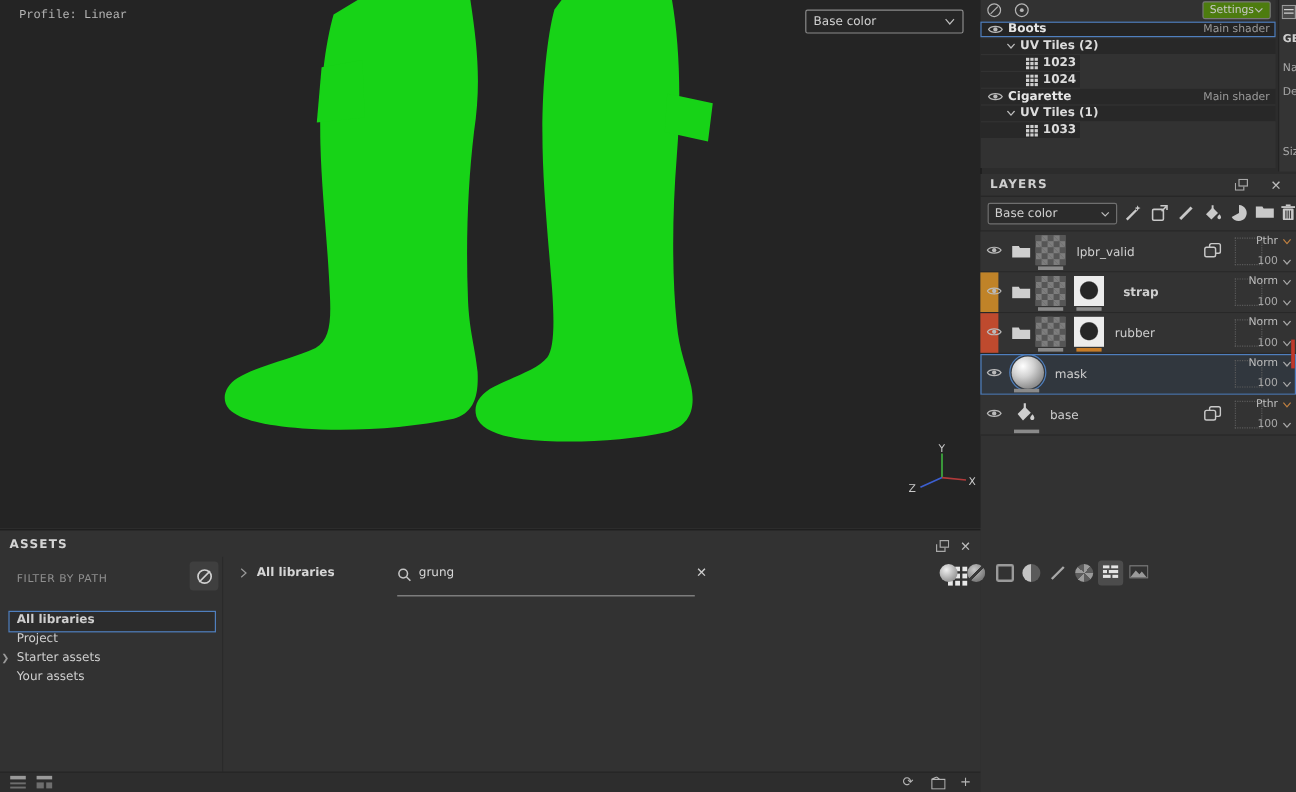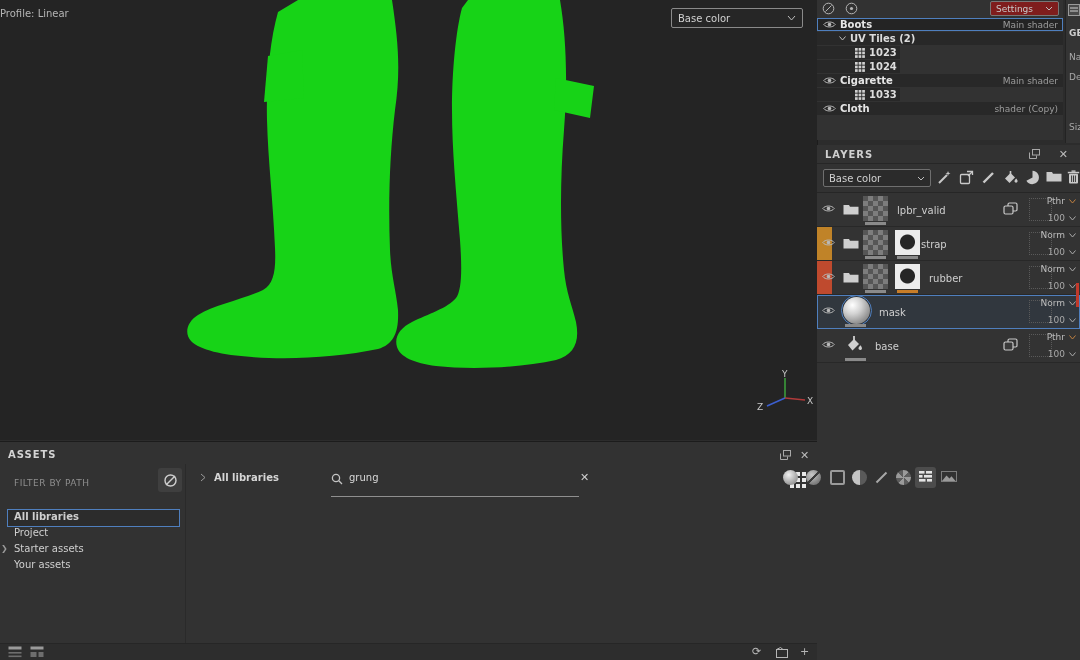--- a/index.html
+++ b/index.html
@@ -1,33 +1,33 @@
 <!DOCTYPE html>
 <html><head>
 <meta charset="utf-8">
 <style>
   html,body{margin:0;padding:0;background:#222;}
   .app{position:relative;width:1080px;height:660px;background:#2c2c2c;overflow:hidden;
        font-family:"DejaVu Sans","Liberation Sans",sans-serif;font-size:10px;color:#c4c4c4;
        -webkit-font-smoothing:antialiased;}
   
   .viewport{position:absolute;left:0;top:0;width:817px;height:440px;background:#242424;border-right:1px solid #1c1c1c;}
-  .profile{position:absolute;left:0;top:8px;color:#b5b5b5;font-size:10px;}
+  .profile{position:absolute;left:16px;top:8px;color:#b5b5b5;font-size:10px;font-family:Liberation Mono, monospace;}
   .chan-select{position:absolute;right:14px;top:8px;width:118px;height:18px;background:#262626;
       border:1px solid #8a8a8a;border-radius:2px;display:flex;align-items:center;justify-content:space-between;
       padding:0 6px;color:#d0d0d0;}
   .boots-svg{position:absolute;left:0;top:0;}
   .gizmo{position:absolute;right:4px;bottom:28px;}
   .gizmo text{fill:#c8c8c8;font-size:9px;font-family:"DejaVu Sans",sans-serif;}
   
   .ts-panel{position:absolute;left:817px;top:0;width:246px;height:140px;background:#323232;}
   .ts-top{position:relative;height:17px;}
   .ts-top .icbtn{position:absolute;top:2px;width:14px;height:13px;}
   .settings-btn{position:absolute;right:4px;top:1px;height:13px;border:1px solid #777;border-radius:2px;
-      display:flex;align-items:center;gap:12px;padding:0 5px;color:#c9c9c9;font-size:9px;background:#7f1d1d;}
+      display:flex;align-items:center;gap:0;padding:0 5px;color:#c9c9c9;font-size:9px;background:#4d7c0f;}
   .ts-list{position:absolute;left:0;right:0;top:18px;}
   .ts-row{position:relative;height:13px;margin-bottom:1px;background:#282828;display:flex;align-items:center;}
   .ts-row.set{font-weight:bold;color:#e6e6e6;}
   .ts-row.sel{outline:1px solid #4f7fbe;outline-offset:-1px;background:#242424;}
   .ts-row .shader{position:absolute;right:5px;font-weight:normal;color:#9c9c9c;font-size:9px;}
   .ts-row .lbl{margin-left:4px;font-size:10px;}
   .ts-row.set .eye{margin-left:6px;}
   .ts-row.group{padding-left:22px;font-weight:bold;color:#dcdcdc;}
   .ts-row.tile{padding-left:38px;font-weight:bold;color:#dcdcdc;}
   
@@ -226,48 +226,46 @@
         <div class="ts-row set">
           <span class="eye">
             <svg width="13" height="9" viewBox="0 0 13 9">
               <path d="M.8 4.5C3 1.2 10 1.2 12.2 4.5 10 7.8 3 7.8 .8 4.5Z" fill="none" stroke="#b9b9b9"></path>
               <circle cx="6.5" cy="4.5" r="1.8" fill="#b9b9b9"></circle>
             </svg>
           </span>
           <span class="lbl">Cigarette</span>
           <span class="shader">Main shader</span>
         </div>
+        <div class="ts-row group">
+          <span>
+            <svg width="7" height="5">
+              <polyline points="0.5,0.5 3.5,4 6.5,0.5" fill="none" stroke="#bdbdbd"></polyline>
+            </svg>
+          </span>
+          <span class="lbl">UV Tiles (1)</span>
+        </div>
         <div class="ts-row tile">
           <span>
             <svg width="10" height="10">
               <g fill="#cfcfcf">
                 <rect x="0" y="0" width="2.7" height="2.7"></rect>
                 <rect x="3.6" y="0" width="2.7" height="2.7"></rect>
                 <rect x="7.2" y="0" width="2.7" height="2.7"></rect>
                 <rect x="0" y="3.6" width="2.7" height="2.7"></rect>
                 <rect x="3.6" y="3.6" width="2.7" height="2.7"></rect>
                 <rect x="7.2" y="3.6" width="2.7" height="2.7"></rect>
                 <rect x="0" y="7.2" width="2.7" height="2.7"></rect>
                 <rect x="3.6" y="7.2" width="2.7" height="2.7"></rect>
                 <rect x="7.2" y="7.2" width="2.7" height="2.7"></rect>
               </g>
             </svg>
           </span>
           <span class="lbl">1033</span>
         </div>
-        <div class="ts-row set">
-          <span class="eye">
-            <svg width="13" height="9" viewBox="0 0 13 9">
-              <path d="M.8 4.5C3 1.2 10 1.2 12.2 4.5 10 7.8 3 7.8 .8 4.5Z" fill="none" stroke="#b9b9b9"></path>
-              <circle cx="6.5" cy="4.5" r="1.8" fill="#b9b9b9"></circle>
-            </svg>
-          </span>
-          <span class="lbl">Cloth</span>
-          <span class="shader">shader (Copy)</span>
-        </div>
       </div>
   </div>
 
   <div class="strip">
     <span style="position:absolute;left:2px;top:4px">
       <svg width="12" height="12">
           <rect x="0.5" y="0.5" width="11" height="11" fill="#4a4a4a" stroke="#9a9a9a"></rect>
           <line x1="2" y1="4" x2="10" y2="4" stroke="#cfcfcf"></line>
           <line x1="2" y1="7" x2="10" y2="7" stroke="#cfcfcf"></line>
         </svg>
@@ -388,21 +386,21 @@
           </span>
           <span class="lfolder">
             <svg width="16" height="12">
               <path d="M0.5 2h5.5l1 1.7h8.5V11.5H0.5Z" fill="#cfcfcf"></path>
             </svg>
           </span>
           <div class="checker"></div>
           <div class="ul" style="left: 48px;"></div>
           <div class="maskthumb"></div>
           <div class="ul" style="left: 80px; background: rgb(138, 138, 138);"></div>
-          <span class="llabel" style="left: 104px;">strap</span>
+          <span class="llabel" style="left: 119px; font-weight: bold;">strap</span>
           <div class="lmaskbox"></div>
           <div class="lblend">
             <span>Norm</span>
             <svg width="7" height="5">
               <polyline points="0.5,0.5 3.5,4 6.5,0.5" fill="none" stroke="#a8a8a8"></polyline>
             </svg>
           </div>
           <div class="lopac">
             <span>100</span>
             <svg width="7" height="5">

